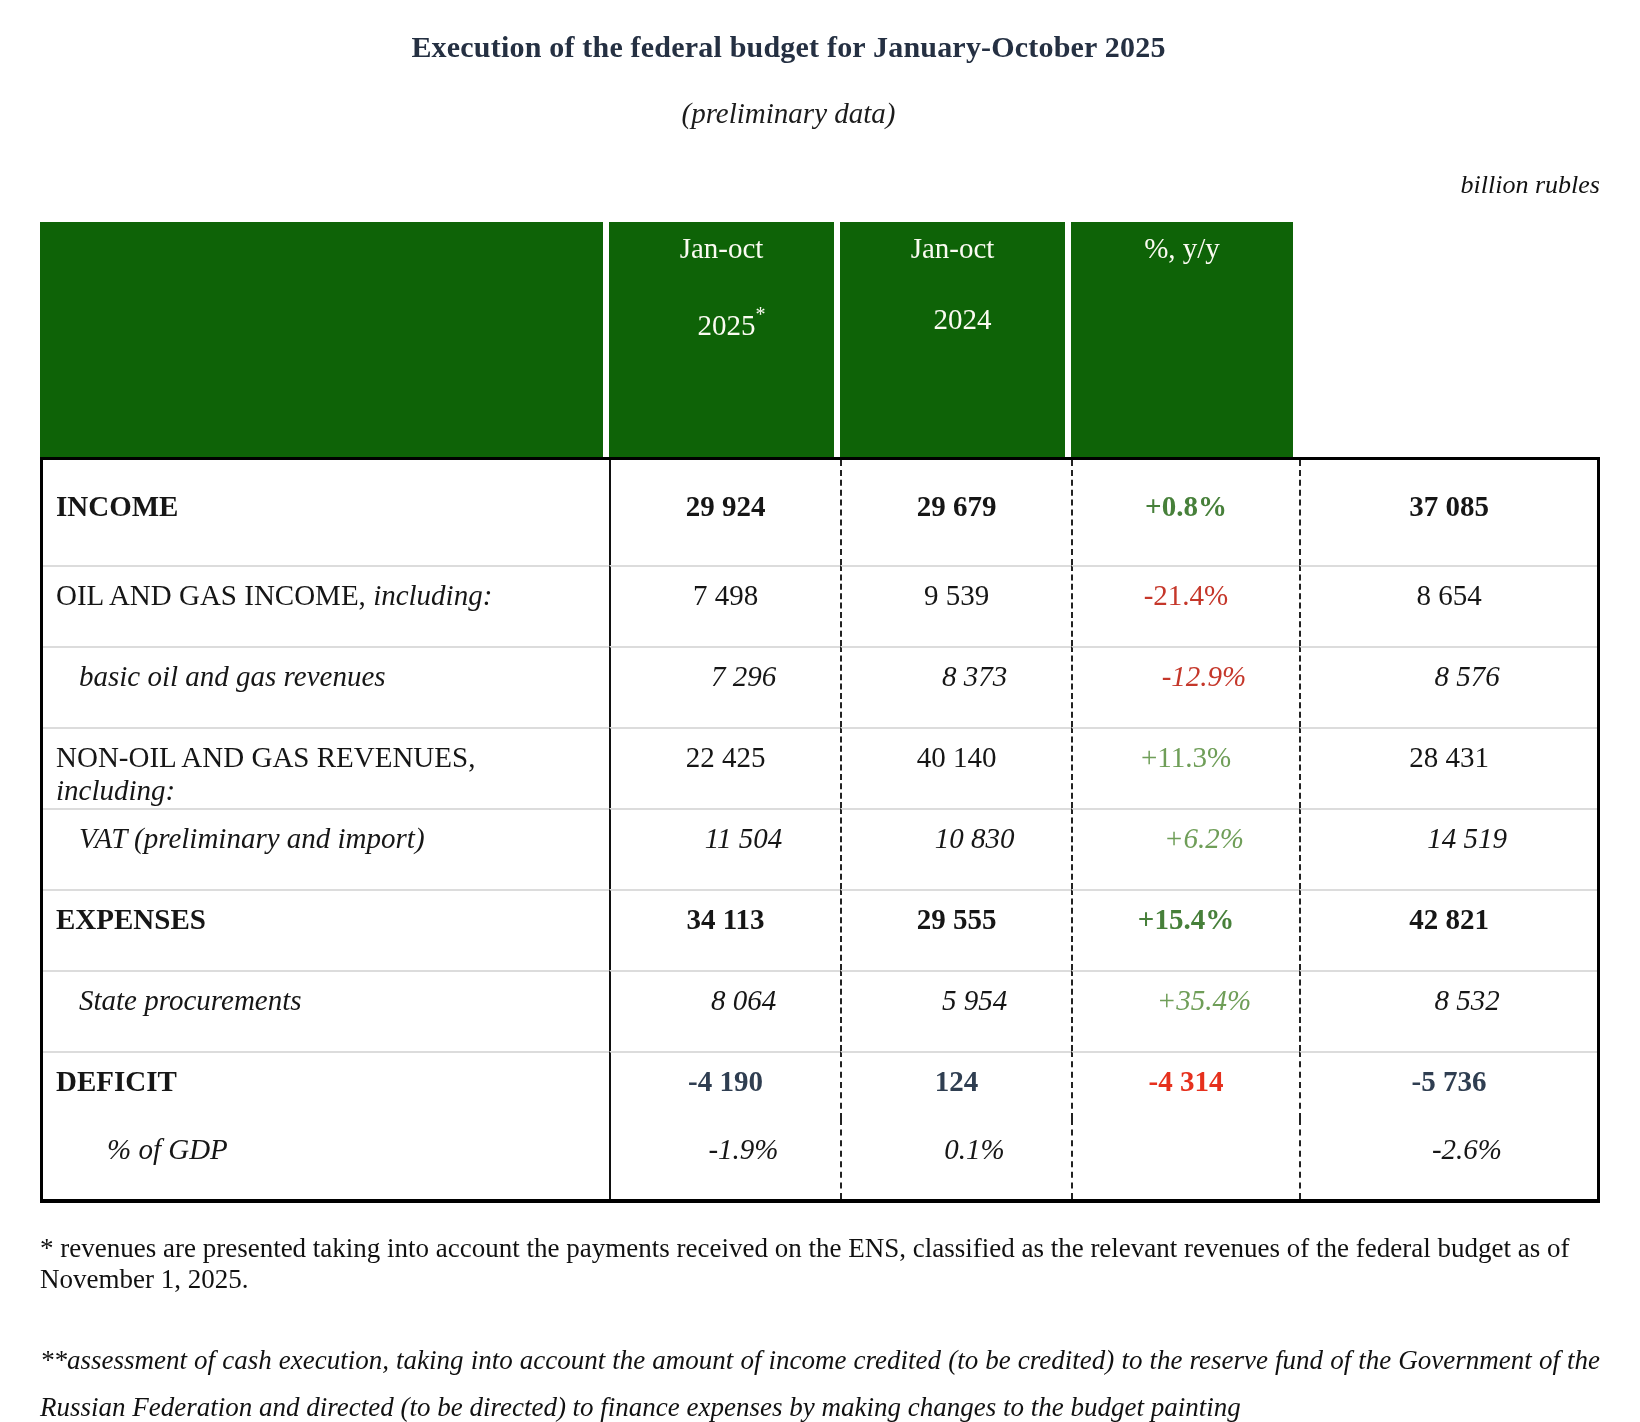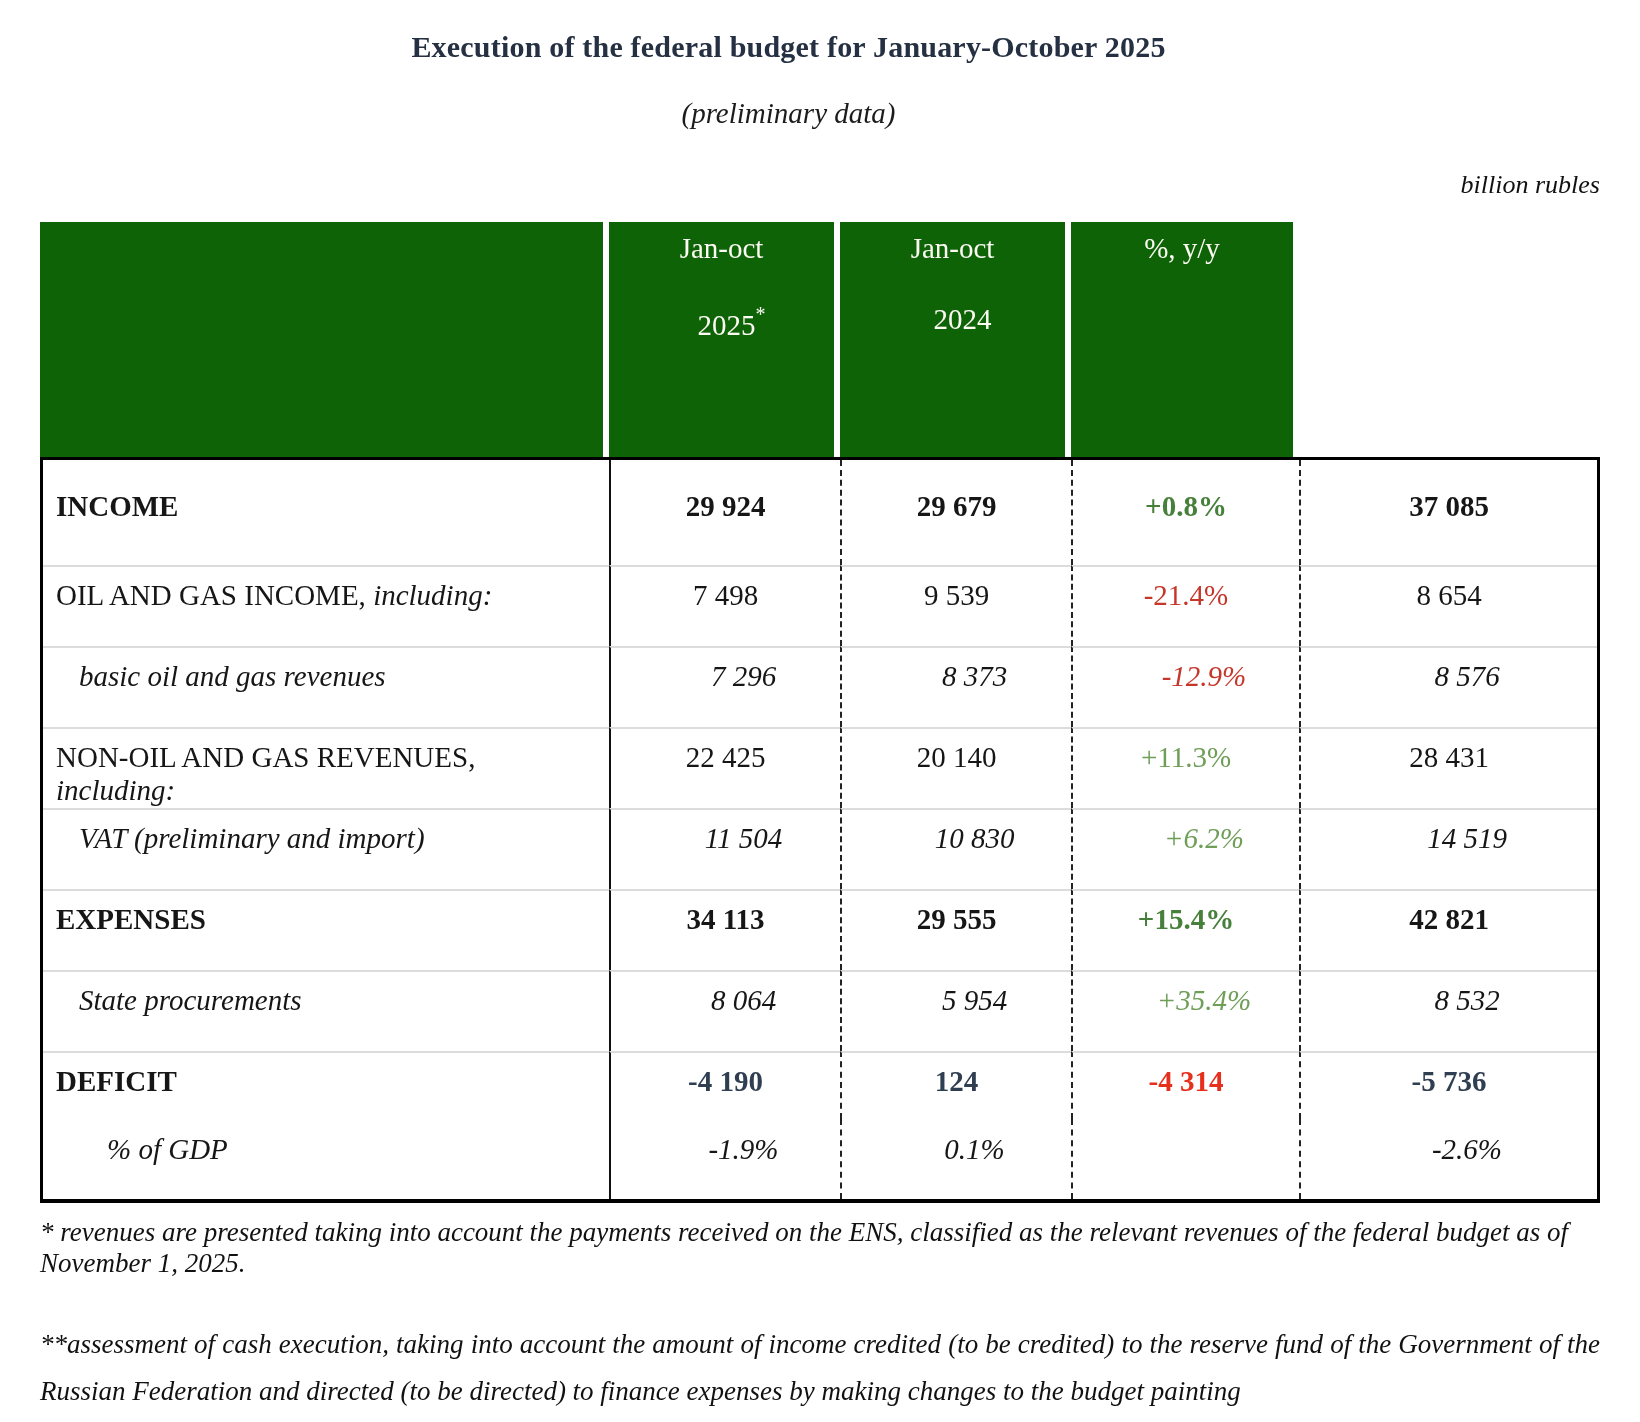--- a/index.html
+++ b/index.html
@@ -84,22 +84,22 @@
 
   .yoy-pos { color: #6f9e58; }
   .yoy-pos-strong { color: #47803a; font-weight: bold; }
   .yoy-neg { color: #c5372a; }
   .yoy-neg-strong { color: #e6301d; font-weight: bold; }
   .navy { color: #2f3e51; }
 
   
   .footnote-1 {
     width: 1560px;
-    margin-top: 14px;
-    font-size: 27px; font-style: italic; color: #111;
+    margin-top: 30px;
+    font-size: 27px; color: #111;
   }
   .footnote-2 {
     width: 1560px;
     margin-top: 42px;
     font-size: 27px; font-style: italic; color: #111;
     text-align: justify;
     line-height: 1.75;
   }
 </style>
 </head>
@@ -149,21 +149,21 @@
           <div class="cell label"><span>basic oil and gas revenues</span><span class="sfx"></span></div>
           <div class="cell val c2">7 296</div>
           <div class="cell val c3">8 373</div>
           <div class="cell val c4 yoy-neg">-12.9%</div>
           <div class="cell val c5">8 576</div>
         </div>
 
         <div class="trow sep">
           <div class="cell label"><span>NON-OIL AND GAS REVENUES,</span><span class="sfx"> including:</span></div>
           <div class="cell val c2">22 425</div>
-          <div class="cell val c3">20 140</div>
+          <div class="cell val c3">40 140</div>
           <div class="cell val c4 yoy-pos">+11.3%</div>
           <div class="cell val c5">28 431</div>
         </div>
 
         <div class="trow sep italic-row">
           <div class="cell label"><span>VAT (preliminary and import)</span><span class="sfx"></span></div>
           <div class="cell val c2">11 504</div>
           <div class="cell val c3">10 830</div>
           <div class="cell val c4 yoy-pos">+6.2%</div>
           <div class="cell val c5">14 519</div>

